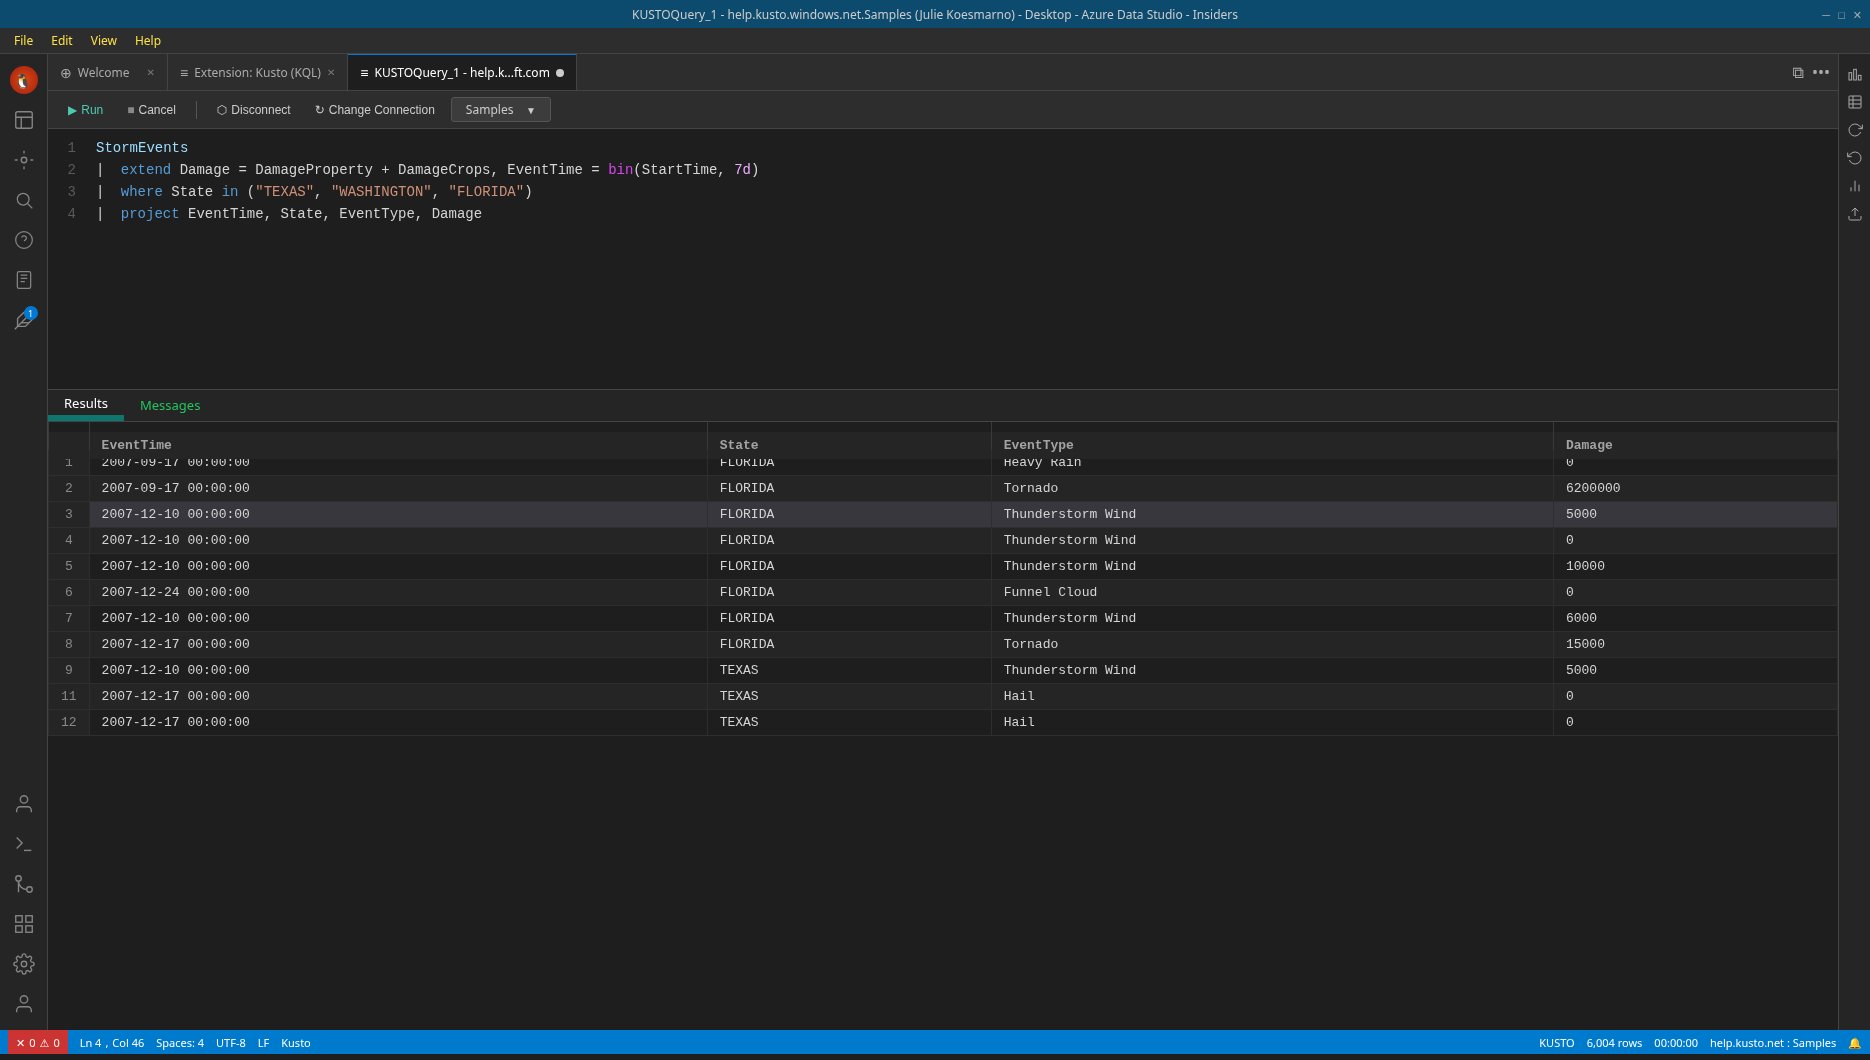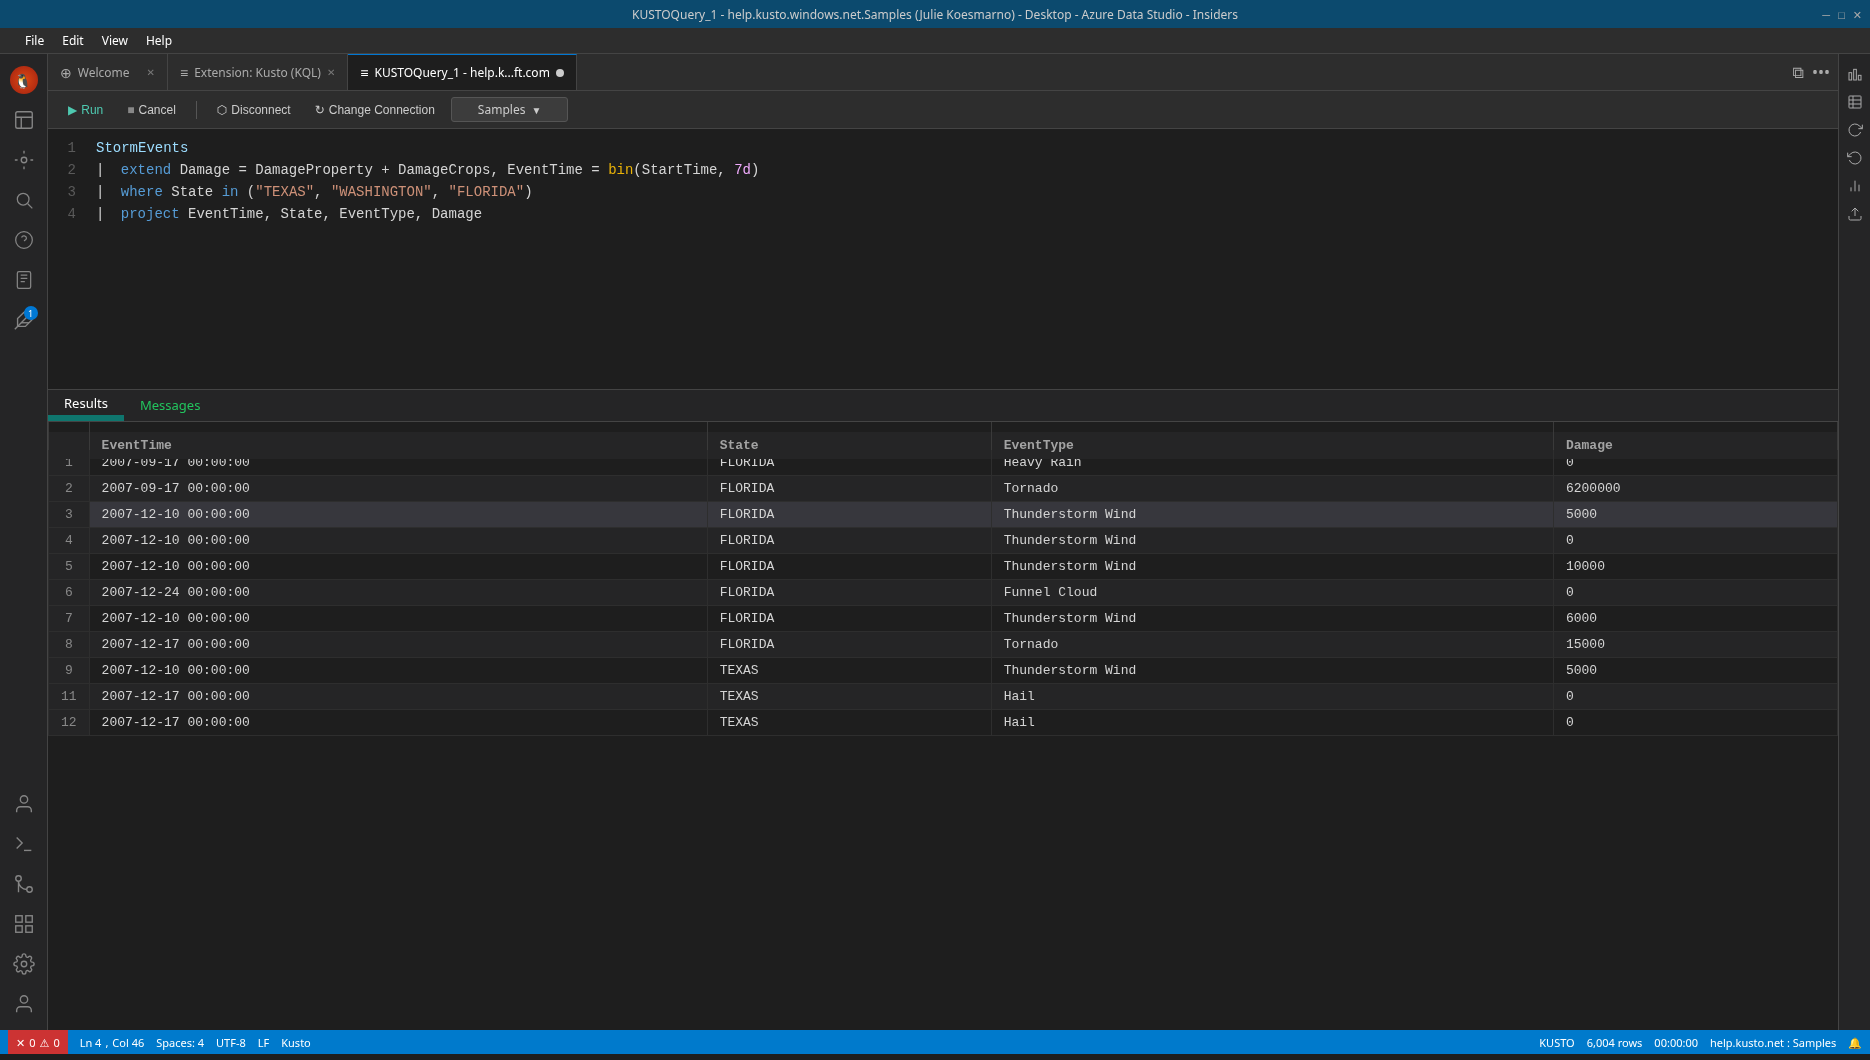--- a/index.html
+++ b/index.html
@@ -26,24 +26,24 @@
     }
     .top-bar-title { color: #cccccc; font-size: 12px; }
     .top-bar-icons { position: absolute; right: 8px; display: flex; gap: 8px; align-items: center; font-size: 11px; color: #aaa; }
 
     
     .menu-bar {
       background: #2d2d2d;
       height: 26px;
       display: flex;
       align-items: center;
-      padding: 0 17px;
+      padding: 0 6px;
       gap: 2px;
       font-size: 12px;
-      color: #ffffff;
+      color: #fde047;
       border-bottom: 1px solid #444;
     }
     .menu-item {
       padding: 2px 8px;
       cursor: pointer;
       border-radius: 3px;
     }
 
     
     .app-layout {
@@ -149,21 +149,21 @@
       color: #ccc;
       border: none;
       background: transparent;
     }
     .toolbar-btn.run { color: #4ec9b0; }
     .toolbar-divider { width: 1px; height: 18px; background: #555; margin: 0 4px; }
     .toolbar-dropdown {
       display: flex;
       align-items: center;
       gap: 6px;
-      padding: 3px 26px;
+      padding: 3px 14px;
       background: #3c3c3c;
       border: 1px solid #555;
       border-radius: 3px;
       cursor: pointer;
       font-size: 12px;
       color: #ccc;
       min-width: 100px;
     }
     .dropdown-arrow { margin-left: auto; font-size: 10px; }
 
@@ -190,21 +190,21 @@
       text-align: right;
       padding-right: 12px;
       color: #5a5a5a;
       user-select: none;
       flex-shrink: 0;
     }
     .line-content { flex: 1; padding-left: 8px; white-space: pre; }
 
     
     .kw { color: #569cd6; }
-    .fn { color: #eab308; }
+    .fn { color: #d946ef; }
     .str { color: #ce9178; }
     .num { color: #f0abfc; }
     .id { color: #9cdcfe; }
     .plain { color: #d4d4d4; }
     .pipe { color: #d4d4d4; margin-right: 8px; }
 
     
     .results-area {
       flex: 1;
       background: #1e1e1e;

